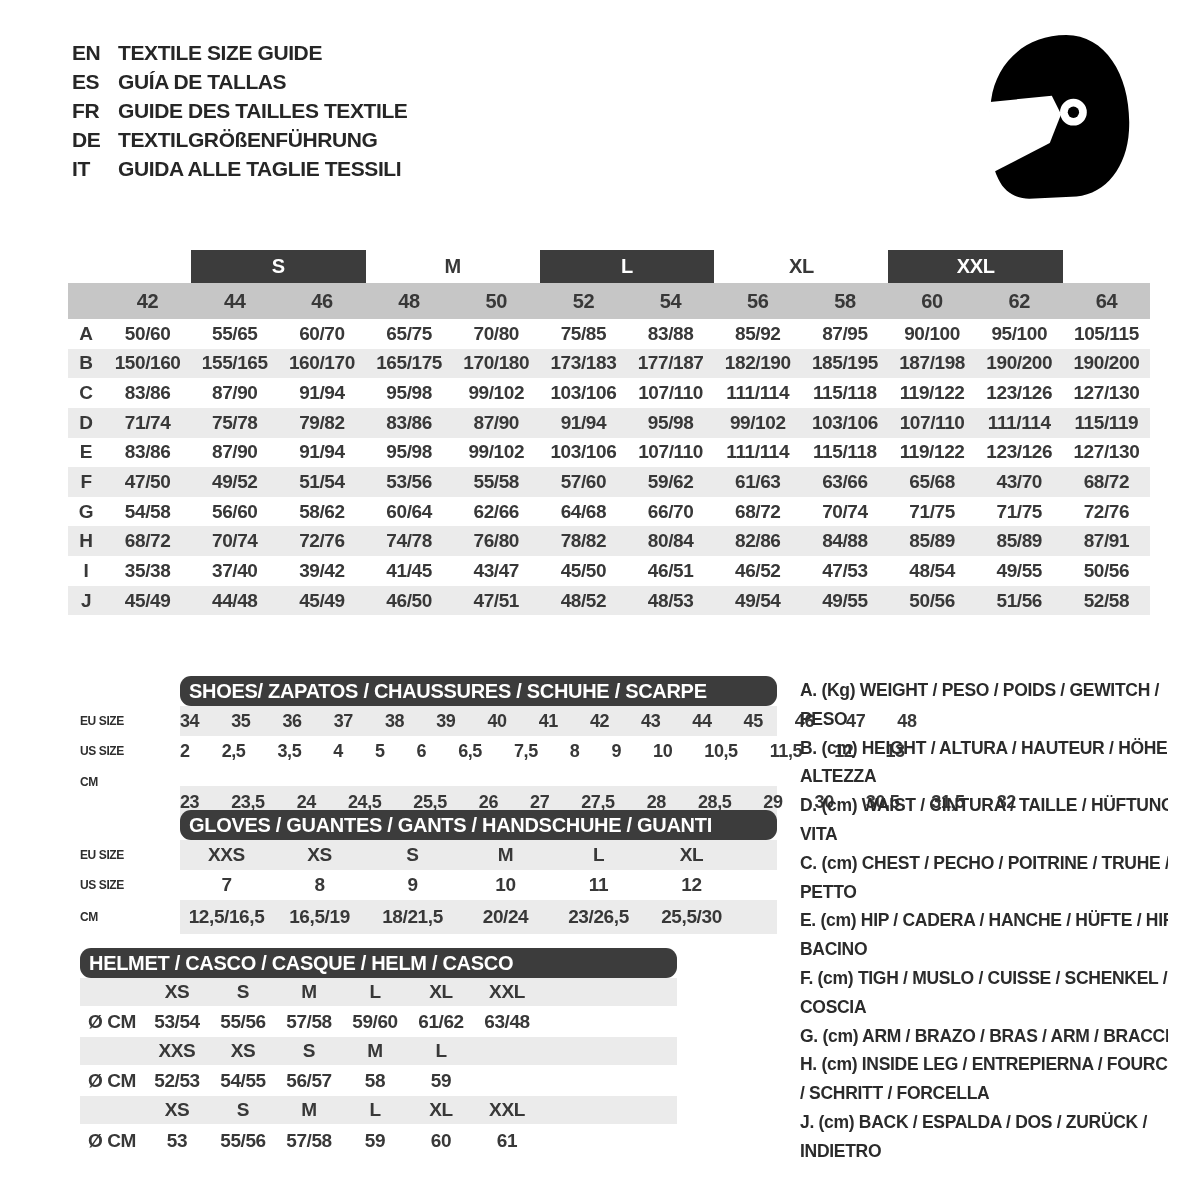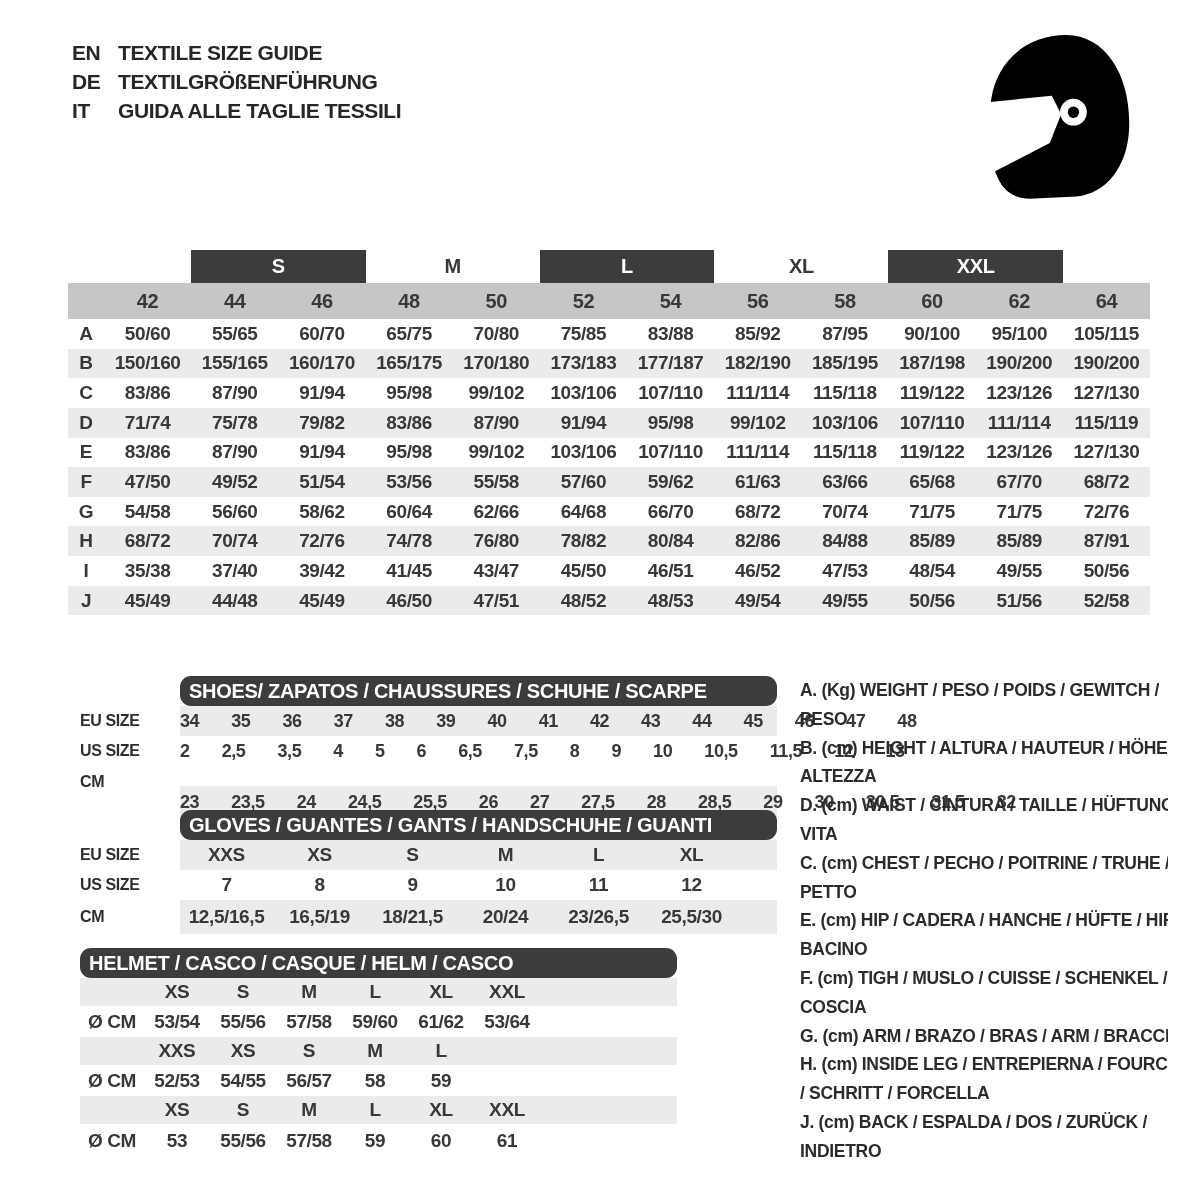--- a/index.html
+++ b/index.html
@@ -21,21 +21,21 @@
   .groups-row{height:33px;}
   .group-cell{font-size:20px;color:#383838;}
   .boxed{background:#3c3c3c;color:#fff;}
   .sizebar{height:36px;background:#c6c6c6;font-size:20px;}
   .d-row{height:29.65px;font-size:19px;}
   .d-row.odd{background:#ebebeb;}
   .row-letter{justify-content:center;}
 
   
   .section{position:absolute;left:80px;display:flex;}
-  .sec-labels{width:100px;font-size:16px;color:#2e2e2e;}
+  .sec-labels{width:100px;font-size:12px;color:#2e2e2e;}
   .sec-label-cell{display:flex;align-items:center;}
   .sec-content{width:597px;}
   .sec-header{height:30px;background:#3c3c3c;color:#fff;display:flex;align-items:center;padding-left:9px;box-sizing:border-box;font-size:20px;letter-spacing:-0.3px;border-radius:11px;}
   .sec-row{display:grid;align-items:center;}
   .gray{background:#ebebeb;}
   .shoes-row{height:30px;grid-template-columns:repeat(15,1fr);font-size:18px;gap:32px;}
   .shoes-row.last{height:32px;margin-top:20px;}
   .gloves-row{height:30px;grid-template-columns:repeat(6,93px) 1fr;font-size:19px;}
   .gloves-row.last{height:34px;}
   .helm-size-row{height:28px;grid-template-columns:64px repeat(6,66px) 1fr;font-size:19px;}
@@ -47,20 +47,28 @@
 </style>
 </head>
 <body>
 
 <div class="canvas">
 
   <div class="langs">
       <div class="lang-row">
         <div class="lang-code">EN</div>
         <div>TEXTILE SIZE GUIDE</div>
+      </div>
+      <div class="lang-row">
+        <div class="lang-code">ES</div>
+        <div>GUÍA DE TALLAS</div>
+      </div>
+      <div class="lang-row">
+        <div class="lang-code">FR</div>
+        <div>GUIDE DES TAILLES TEXTILE</div>
       </div>
       <div class="lang-row">
         <div class="lang-code">DE</div>
         <div>TEXTILGRÖßENFÜHRUNG</div>
       </div>
       <div class="lang-row">
         <div class="lang-code">IT</div>
         <div>GUIDA ALLE TAGLIE TESSILI</div>
       </div>
     </div>
@@ -178,21 +186,21 @@
           <div class="cell">47/50</div>
           <div class="cell">49/52</div>
           <div class="cell">51/54</div>
           <div class="cell">53/56</div>
           <div class="cell">55/58</div>
           <div class="cell">57/60</div>
           <div class="cell">59/62</div>
           <div class="cell">61/63</div>
           <div class="cell">63/66</div>
           <div class="cell">65/68</div>
-          <div class="cell">67/70</div>
+          <div class="cell">43/70</div>
           <div class="cell">68/72</div>
         </div>
         <div class="t-grid d-row">
           <div class="cell row-letter">G</div>
           <div class="cell">54/58</div>
           <div class="cell">56/60</div>
           <div class="cell">58/62</div>
           <div class="cell">60/64</div>
           <div class="cell">62/66</div>
           <div class="cell">64/68</div>
@@ -367,21 +375,21 @@
             <div class="cell">XL</div>
             <div class="cell">XXL</div>
           </div>
           <div class="sec-row helm-val-row">
             <div class="cell">Ø CM</div>
             <div class="cell">53/54</div>
             <div class="cell">55/56</div>
             <div class="cell">57/58</div>
             <div class="cell">59/60</div>
             <div class="cell">61/62</div>
-            <div class="cell">53/64</div>
+            <div class="cell">63/48</div>
           </div>
           <div class="sec-row helm-size-row gray">
             <div class="cell"></div>
             <div class="cell">XXS</div>
             <div class="cell">XS</div>
             <div class="cell">S</div>
             <div class="cell">M</div>
             <div class="cell">L</div>
             <div class="cell"></div>
           </div>

